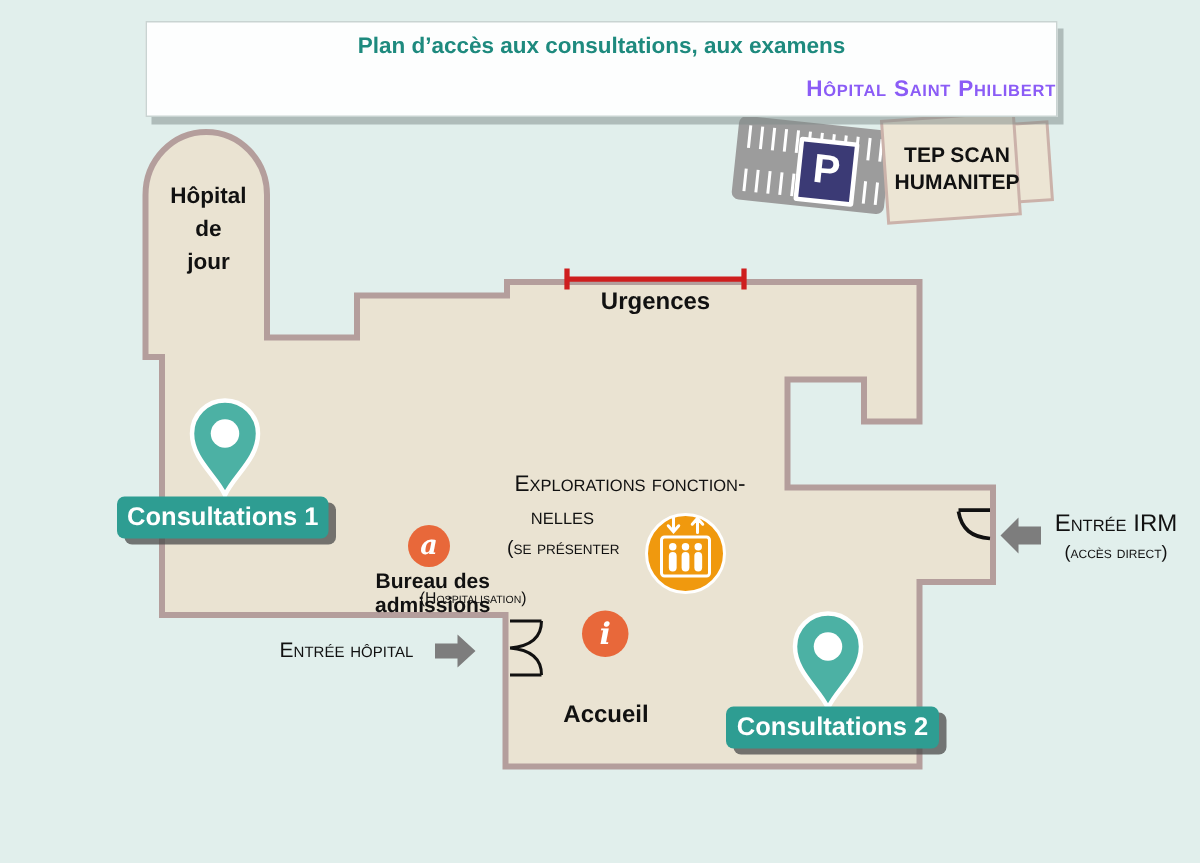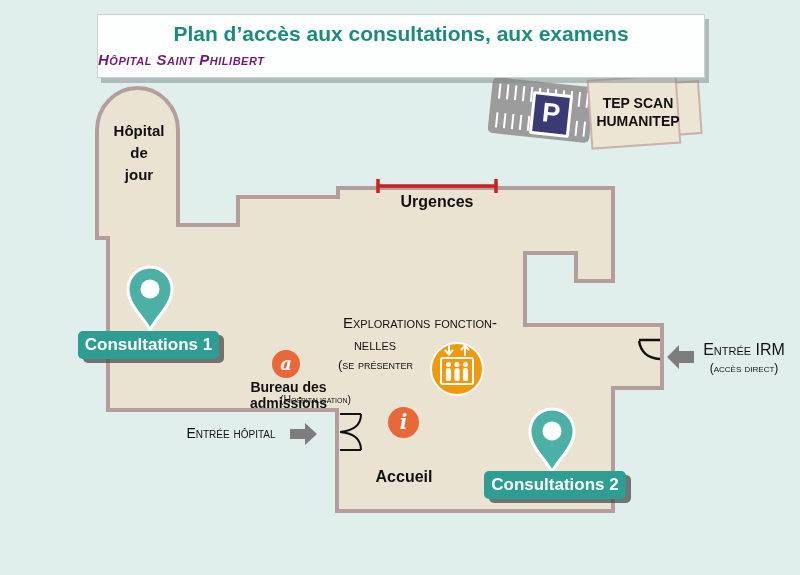--- a/index.html
+++ b/index.html
@@ -7,23 +7,23 @@
          font-family:"Liberation Sans",sans-serif;color:#111;}
   #plansvg{position:absolute;left:0;top:0;}
   .abs{position:absolute;}
   .txt{white-space:pre-line;text-align:center;}
   .sc{font-variant:small-caps;}
   .bold{font-weight:bold;}
 
   
   #title-box{left:97px;top:14px;width:606px;height:62px;background:#fdfefe;
              border:1px solid #c9d4d2;box-shadow:4px 5px 0 rgba(125,138,136,.5);}
-  #title-line1{left:0;top:7px;width:100%;font-size:21px;font-weight:bold;color:#1e8a7e;text-align:center;}
-  #title-line2{left:0;top:36px;width:100%;font-size:15px;font-weight:bold;color:#701a75;
-               text-align:left;letter-spacing:.5px;font-style:italic;}
+  #title-line1{left:0;top:7px;width:100%;font-size:15px;font-weight:bold;color:#1e8a7e;text-align:center;}
+  #title-line2{left:0;top:36px;width:100%;font-size:15px;font-weight:bold;color:#8b5cf6;
+               text-align:right;letter-spacing:.5px;}
 
   
   #hopital-jour{left:100px;top:120px;width:78px;font-size:15px;line-height:1.45;}
   #tep-scan{left:588px;top:95px;width:100px;font-size:14px;line-height:1.25;}
   #urgences{left:377px;top:193px;width:120px;font-size:16px;}
   #niveau-l1{left:320px;top:296px;width:200px;font-size:15px;}
   #niveau-l2{left:320px;top:314px;width:200px;font-size:15px;}
   #niveau-l3{left:320px;top:336px;width:110px;font-size:15px;}
   #niveau-l4{left:318px;top:357px;width:115px;font-size:13px;}
   #admissions-label{left:226px;top:379px;width:125px;font-size:14px;}

